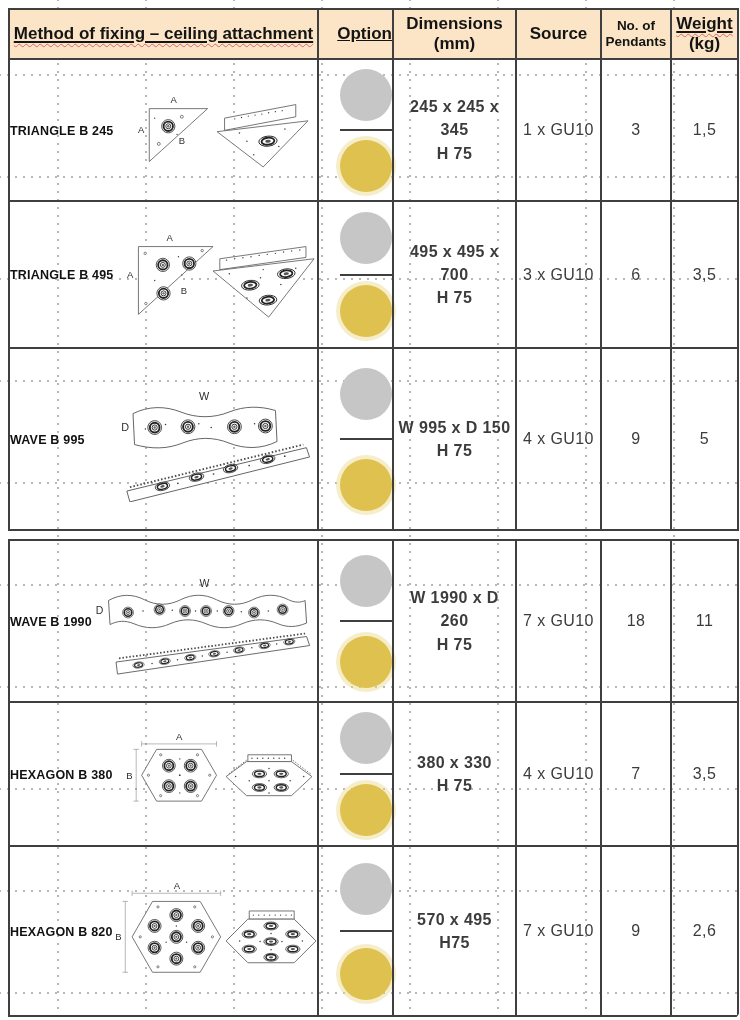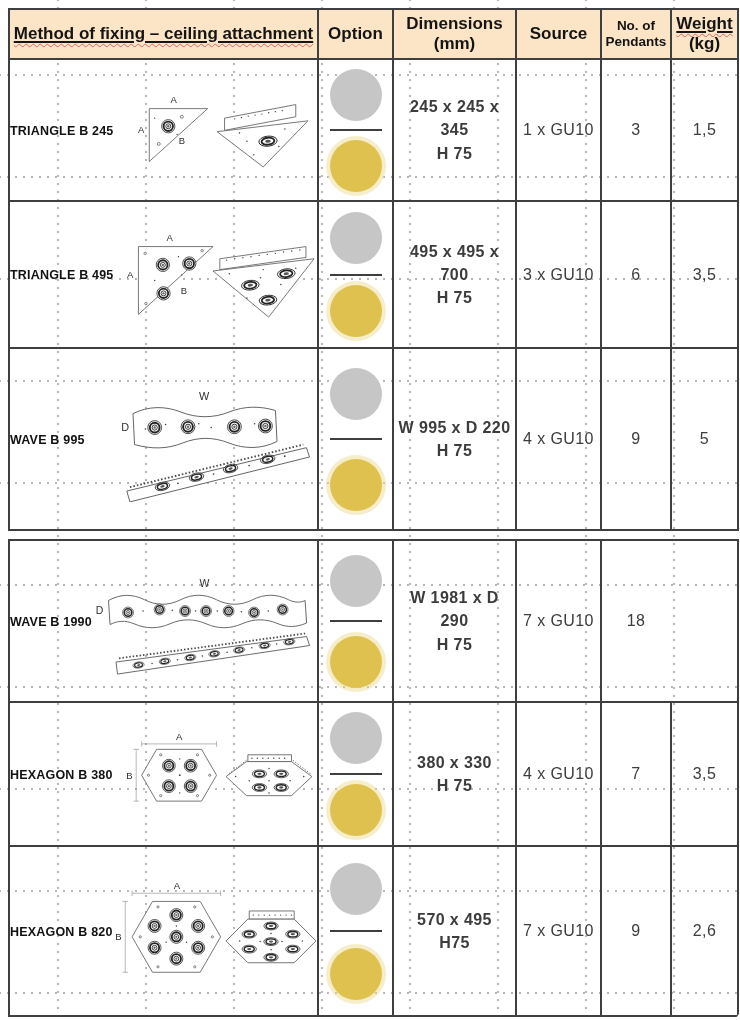--- a/index.html
+++ b/index.html
@@ -41,21 +41,21 @@
   .hrow .cell{background:#fbe5c6;flex-direction:column;line-height:1.2;}
   .hcell{font-weight:bold;font-size:17px;color:#141414;}
   .hcell.small{font-size:13.5px;}
   .usolid{text-decoration:underline solid #141414 1.5px;text-underline-offset:2px;}
   .uwavy{text-decoration:underline wavy #d66 1px;text-underline-offset:4px;}
   
   .fixrow .c-method{flex-direction:row;justify-content:flex-start;padding-top:2px;}
   .fig-title{font-weight:bold;font-size:12.5px;color:#111;letter-spacing:.2px;line-height:15px;}
   .drawing{flex:1;width:100%;min-height:0;}
   .datatxt{font-size:16px;color:#3c3c3c;letter-spacing:.4px;line-height:1.45;}
-  .c-option{flex-direction:column;padding:0;align-items:center;}
+  .c-option{flex-direction:column;padding:0;align-items:flex-end;text-decoration:underline;}
   .opt-half{flex:1;display:flex;align-items:center;justify-content:center;}
   .opt-half.top{border-bottom:2px solid #3f3f3f;}
   .dot{width:52px;height:52px;border-radius:50%;}
   .dot.silver{background:#c6c6c6;}
   .dot.gold{background:#dfc150;box-shadow:0 0 0 4px rgba(236,217,138,.45);}
   
   .shape{fill:#fff;stroke:#5a5a5a;stroke-width:1.2;}
   .dim{stroke:#8a8a8a;stroke-width:.9;fill:none;}
   .ser{fill:none;stroke:#4a4a4a;stroke-width:2.4;stroke-dasharray:2 2.6;}
   .ser2{fill:none;stroke:#4a4a4a;stroke-width:1.2;stroke-dasharray:2 2.4;}
@@ -250,21 +250,21 @@
       <div class="cell c-option">
         <div class="opt-half top">
             <span class="dot silver"></span>
           </div>
         <div class="opt-half">
             <span class="dot gold"></span>
           </div>
       </div>
       <div class="cell c-dims datatxt">
         <div>
-            <div>W 995 x D 220</div>
+            <div>W 995 x D 150</div>
             <div>H 75</div>
           </div>
       </div>
       <div class="cell c-src datatxt">4 x GU10</div>
       <div class="cell c-pend datatxt">9</div>
       <div class="cell c-wt datatxt">5</div>
     </div>
   </div>
 
   <div class="block block2">
@@ -309,26 +309,27 @@
       <div class="cell c-option">
         <div class="opt-half top">
             <span class="dot silver"></span>
           </div>
         <div class="opt-half">
             <span class="dot gold"></span>
           </div>
       </div>
       <div class="cell c-dims datatxt">
         <div>
-            <div>W 1981 x D 290</div>
+            <div>W 1990 x D 260</div>
             <div>H 75</div>
           </div>
       </div>
       <div class="cell c-src datatxt">7 x GU10</div>
       <div class="cell c-pend datatxt">18</div>
+      <div class="cell c-wt datatxt">11</div>
     </div>
 
     <div class="row fixrow" style="height:142px">
       <div class="cell c-method">
         <div class="fig-title">HEXAGON B 380</div>
         <svg class="drawing" viewBox="0 0 300 122" preserveAspectRatio="xMidYMid meet">
           <path class="dim" d="M42 16 L152 16 M42 12 L42 20 M152 12 L152 20"></path>
           <path class="dim" d="M34 24 L34 100 M30 24 L38 24 M30 100 L38 100"></path>
           <path class="shape" d="M64 24 L130 24 L152 62 L130 100 L64 100 L42 62 Z"></path>
           <circle class="oc" cx="70" cy="32" r="1.6"></circle>

